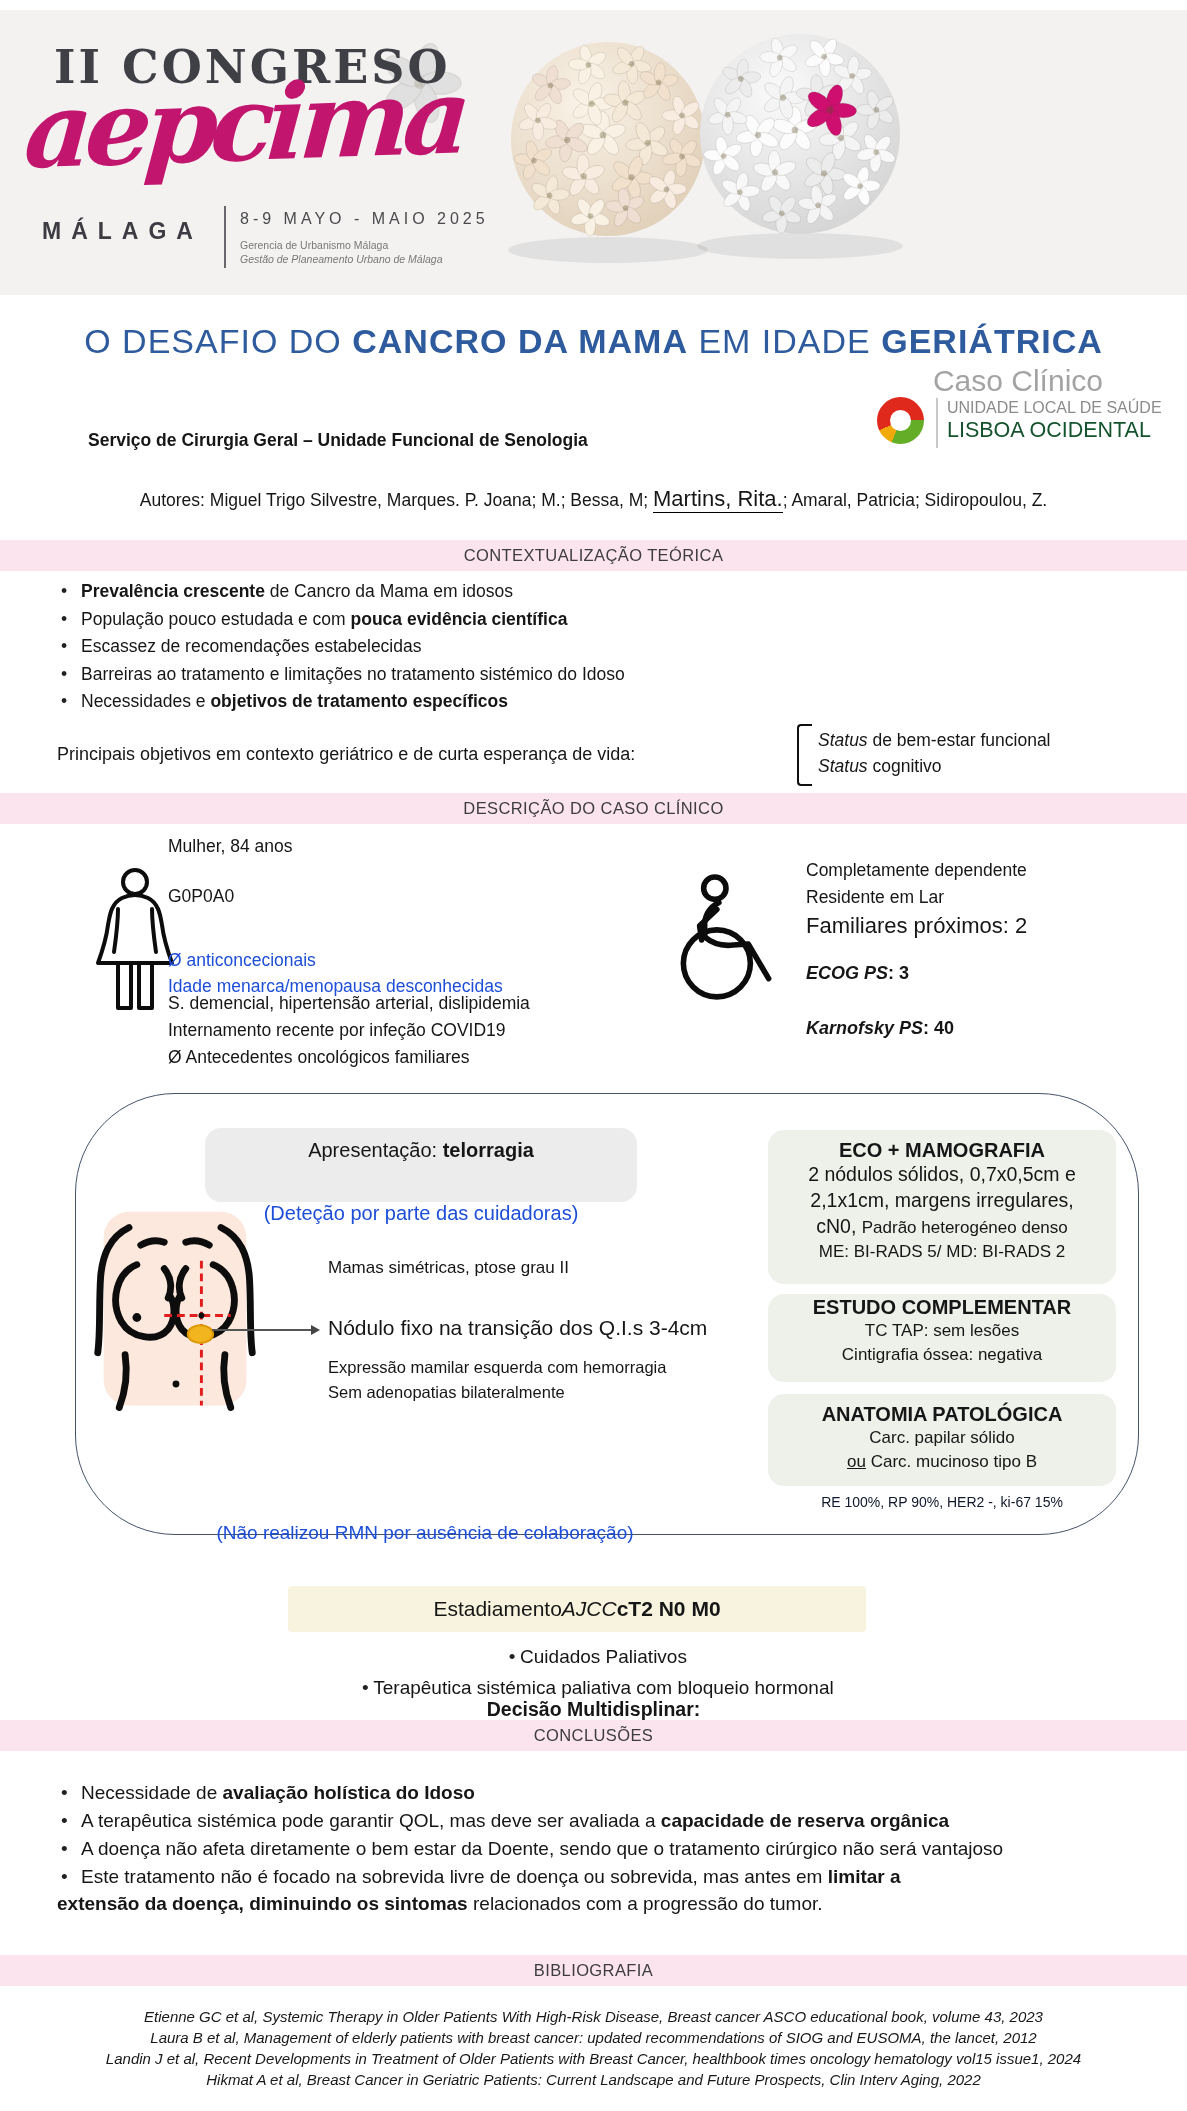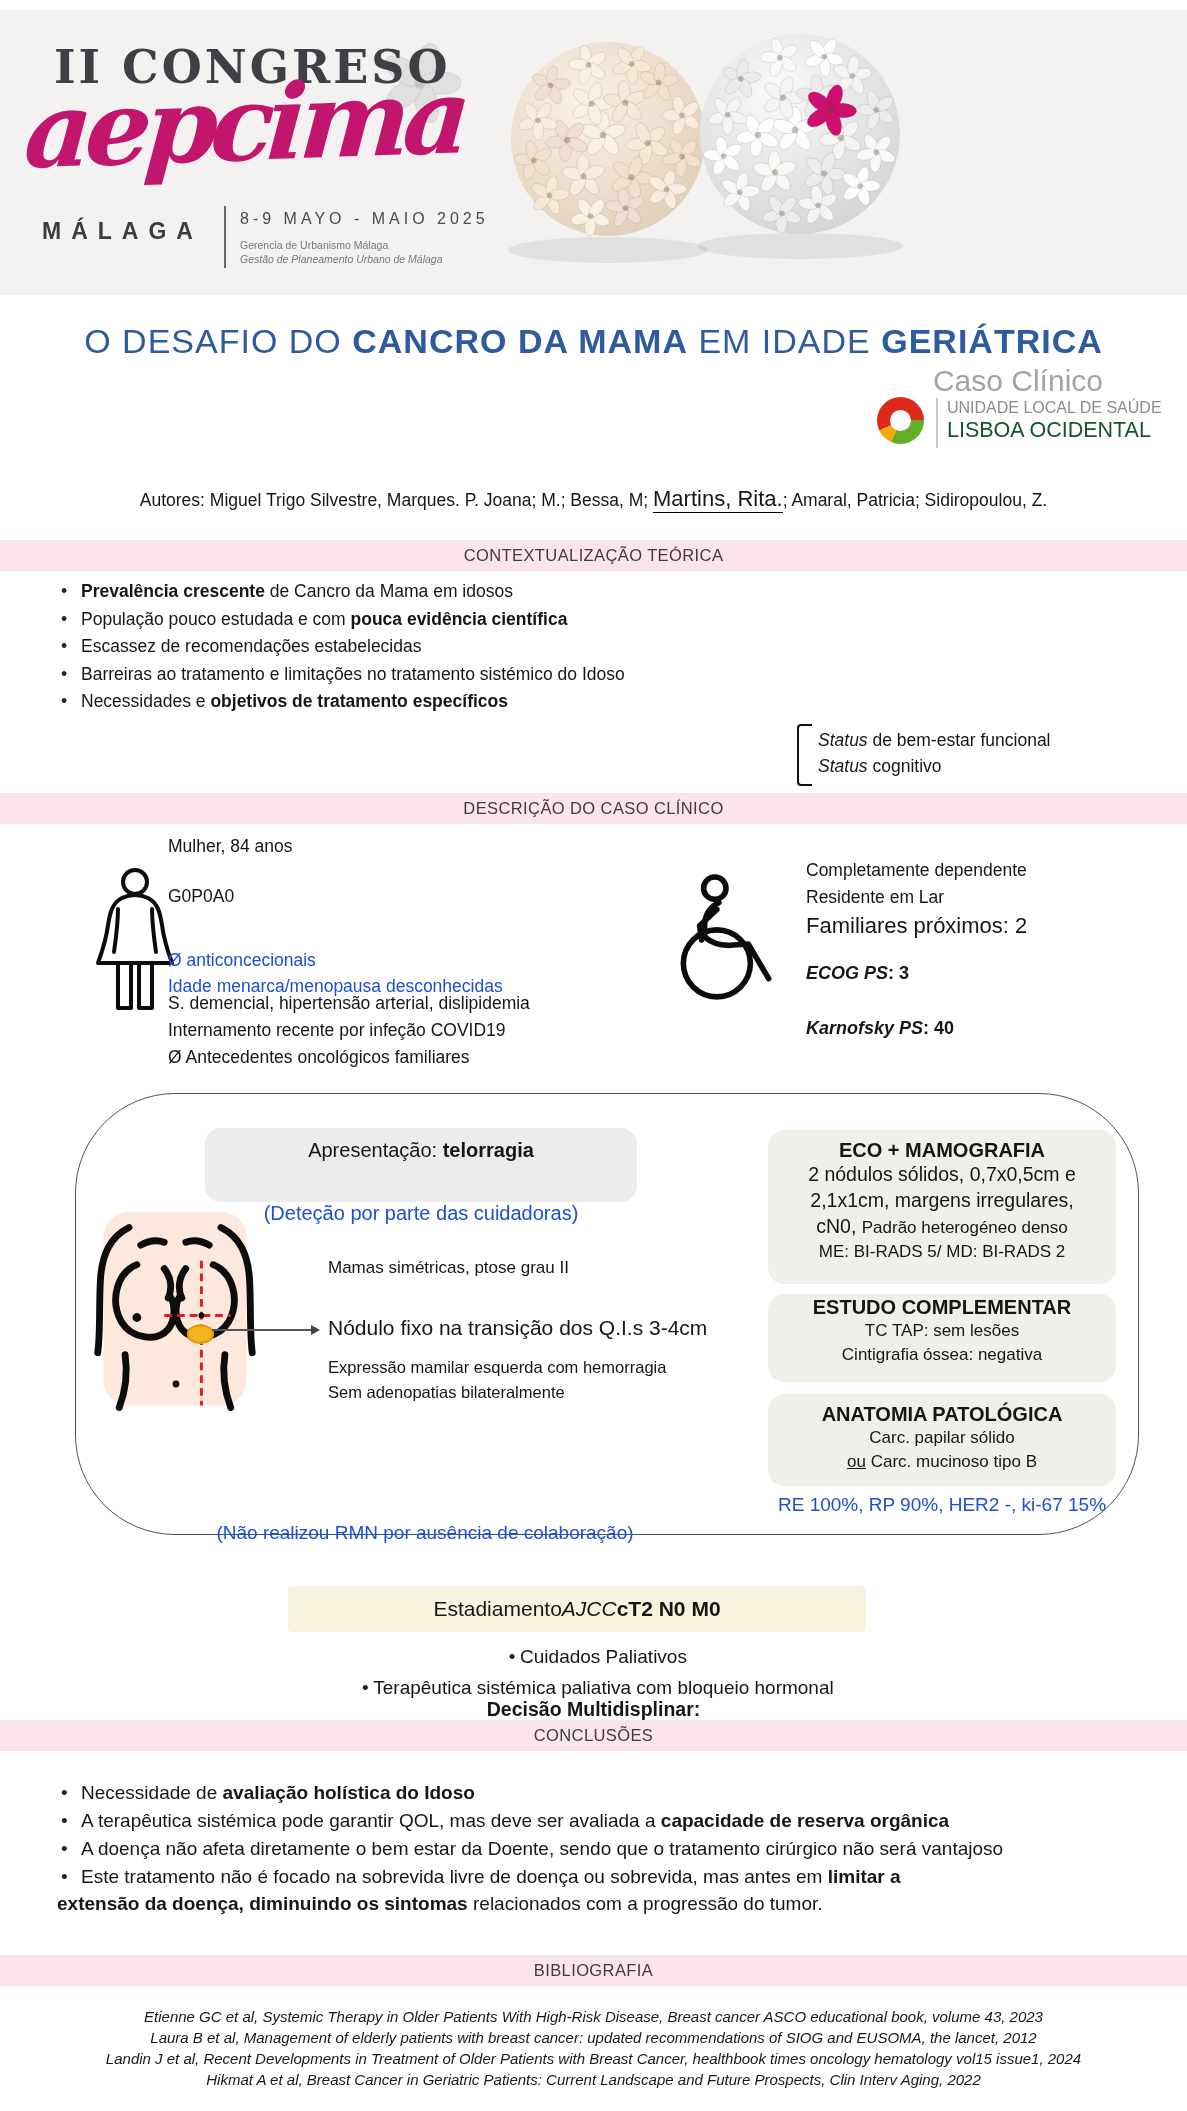--- a/index.html
+++ b/index.html
@@ -144,40 +144,42 @@
     <div class="city">MÁLAGA</div>
     <div class="hdr-div"></div>
     <div class="date">8-9 MAYO - MAIO 2025</div>
     <div class="org" style="top:229px">Gerencia de Urbanismo Málaga</div>
     <div class="org" style="top:243px;font-style:italic">Gestão de Planeamento Urbano de Málaga</div>
   </div>
 
   <div class="title"><span>O DESAFIO DO </span><b>CANCRO DA MAMA</b><span> EM IDADE </span><b>GERIÁTRICA</b></div>
   <div class="casoclinico">Caso Clínico</div>
 
+  <div class="service">Serviço de Cirurgia Geral – Unidade Funcional de Senologia</div>
 
   <div class="abs" style="left:877px;top:397px;width:260px;height:52px">
     <div class="logoDisc"></div>
     <div class="logo-sep"></div>
     <div class="logo-t1">UNIDADE LOCAL DE SAÚDE</div>
     <div class="logo-t2">LISBOA OCIDENTAL</div>
   </div>
 
   <div class="authors"><span>Autores: Miguel Trigo Silvestre, Marques. P. Joana; M.; Bessa, M; </span><span class="auth-hl">Martins, Rita.</span><span>; Amaral, Patricia; Sidiropoulou, Z.</span></div>
 
   <div class="banner" style="top:540px">CONTEXTUALIZAÇÃO TEÓRICA</div>
 
   <div class="blist ctx abs" style="left:57px;top:582px;width:960px">
       <div class="li"><span class="dot">•</span><span style="font-weight: bold;">Prevalência crescente</span><span> de Cancro da Mama em idosos</span></div>
       <div class="li"><span class="dot">•</span><span>População pouco estudada e com </span><span style="font-weight: bold;">pouca evidência científica</span></div>
       <div class="li"><span class="dot">•</span><span>Escassez de recomendações estabelecidas</span></div>
       <div class="li"><span class="dot">•</span><span>Barreiras ao tratamento e limitações no tratamento sistémico do Idoso</span></div>
       <div class="li"><span class="dot">•</span><span>Necessidades e </span><span style="font-weight: bold;">objetivos de tratamento específicos</span></div>
     </div>
 
+  <div class="abs" style="left:57px;top:744px;font-size:18px">Principais objetivos em contexto geriátrico e de curta esperança de vida:</div>
   <div class="bracket" style="left:797px;top:724px"></div>
   <div class="abs" style="left:818px;top:727px;font-size:17.5px;line-height:26px">
       <div class="li"><span style="font-style: italic;">Status</span><span> de bem-estar funcional</span></div>
       <div class="li"><span style="font-style: italic;">Status</span><span> cognitivo</span></div>
     </div>
 
   <div class="banner" style="top:793px">DESCRIÇÃO DO CASO CLÍNICO</div>
 
   <svg class="abs" style="left:88px;top:868px" width="90" height="145" viewBox="0 0 90 145">
     <g fill="none" stroke="#0c0c0c" stroke-width="4" stroke-linecap="round" stroke-linejoin="round">
@@ -273,21 +275,21 @@
   </div>
 
   <div class="exam-box" style="top:1394px;height:92px">
     <div class="bx-title" style="margin-top:9px">ANATOMIA PATOLÓGICA</div>
     <div style="font-size:18.5px">
         <div class="exam-line"><span>Carc. papilar sólido</span></div>
         <div class="exam-line"><span style="text-decoration: underline;">ou</span><span> Carc. mucinoso tipo B</span></div>
       </div>
   </div>
 
-  <div class="abs" style="left:768px;top:1494px;width:348px;text-align:center;font-size:19px;color:#1d4ed8">RE 100%, RP 90%, HER2 -, ki-67 15%</div>
+  <div class="abs" style="left:768px;top:1494px;width:348px;text-align:center;font-size:14px;color:#0f172a">RE 100%, RP 90%, HER2 -, ki-67 15%</div>
 
   <div class="staging">
       <span>Estadiamento </span>
       <span style="font-style: italic;">AJCC </span>
       <span style="font-weight: bold;">cT2 N0 M0</span>
     </div>
 
   <div class="center-row b" style="top:1698px;font-size:19.5px">Decisão Multidisplinar:</div>
   <div class="center-row" style="top:1646px">
       <div class="d-li"><span class="dot">•</span><span>Cuidados Paliativos</span></div>

